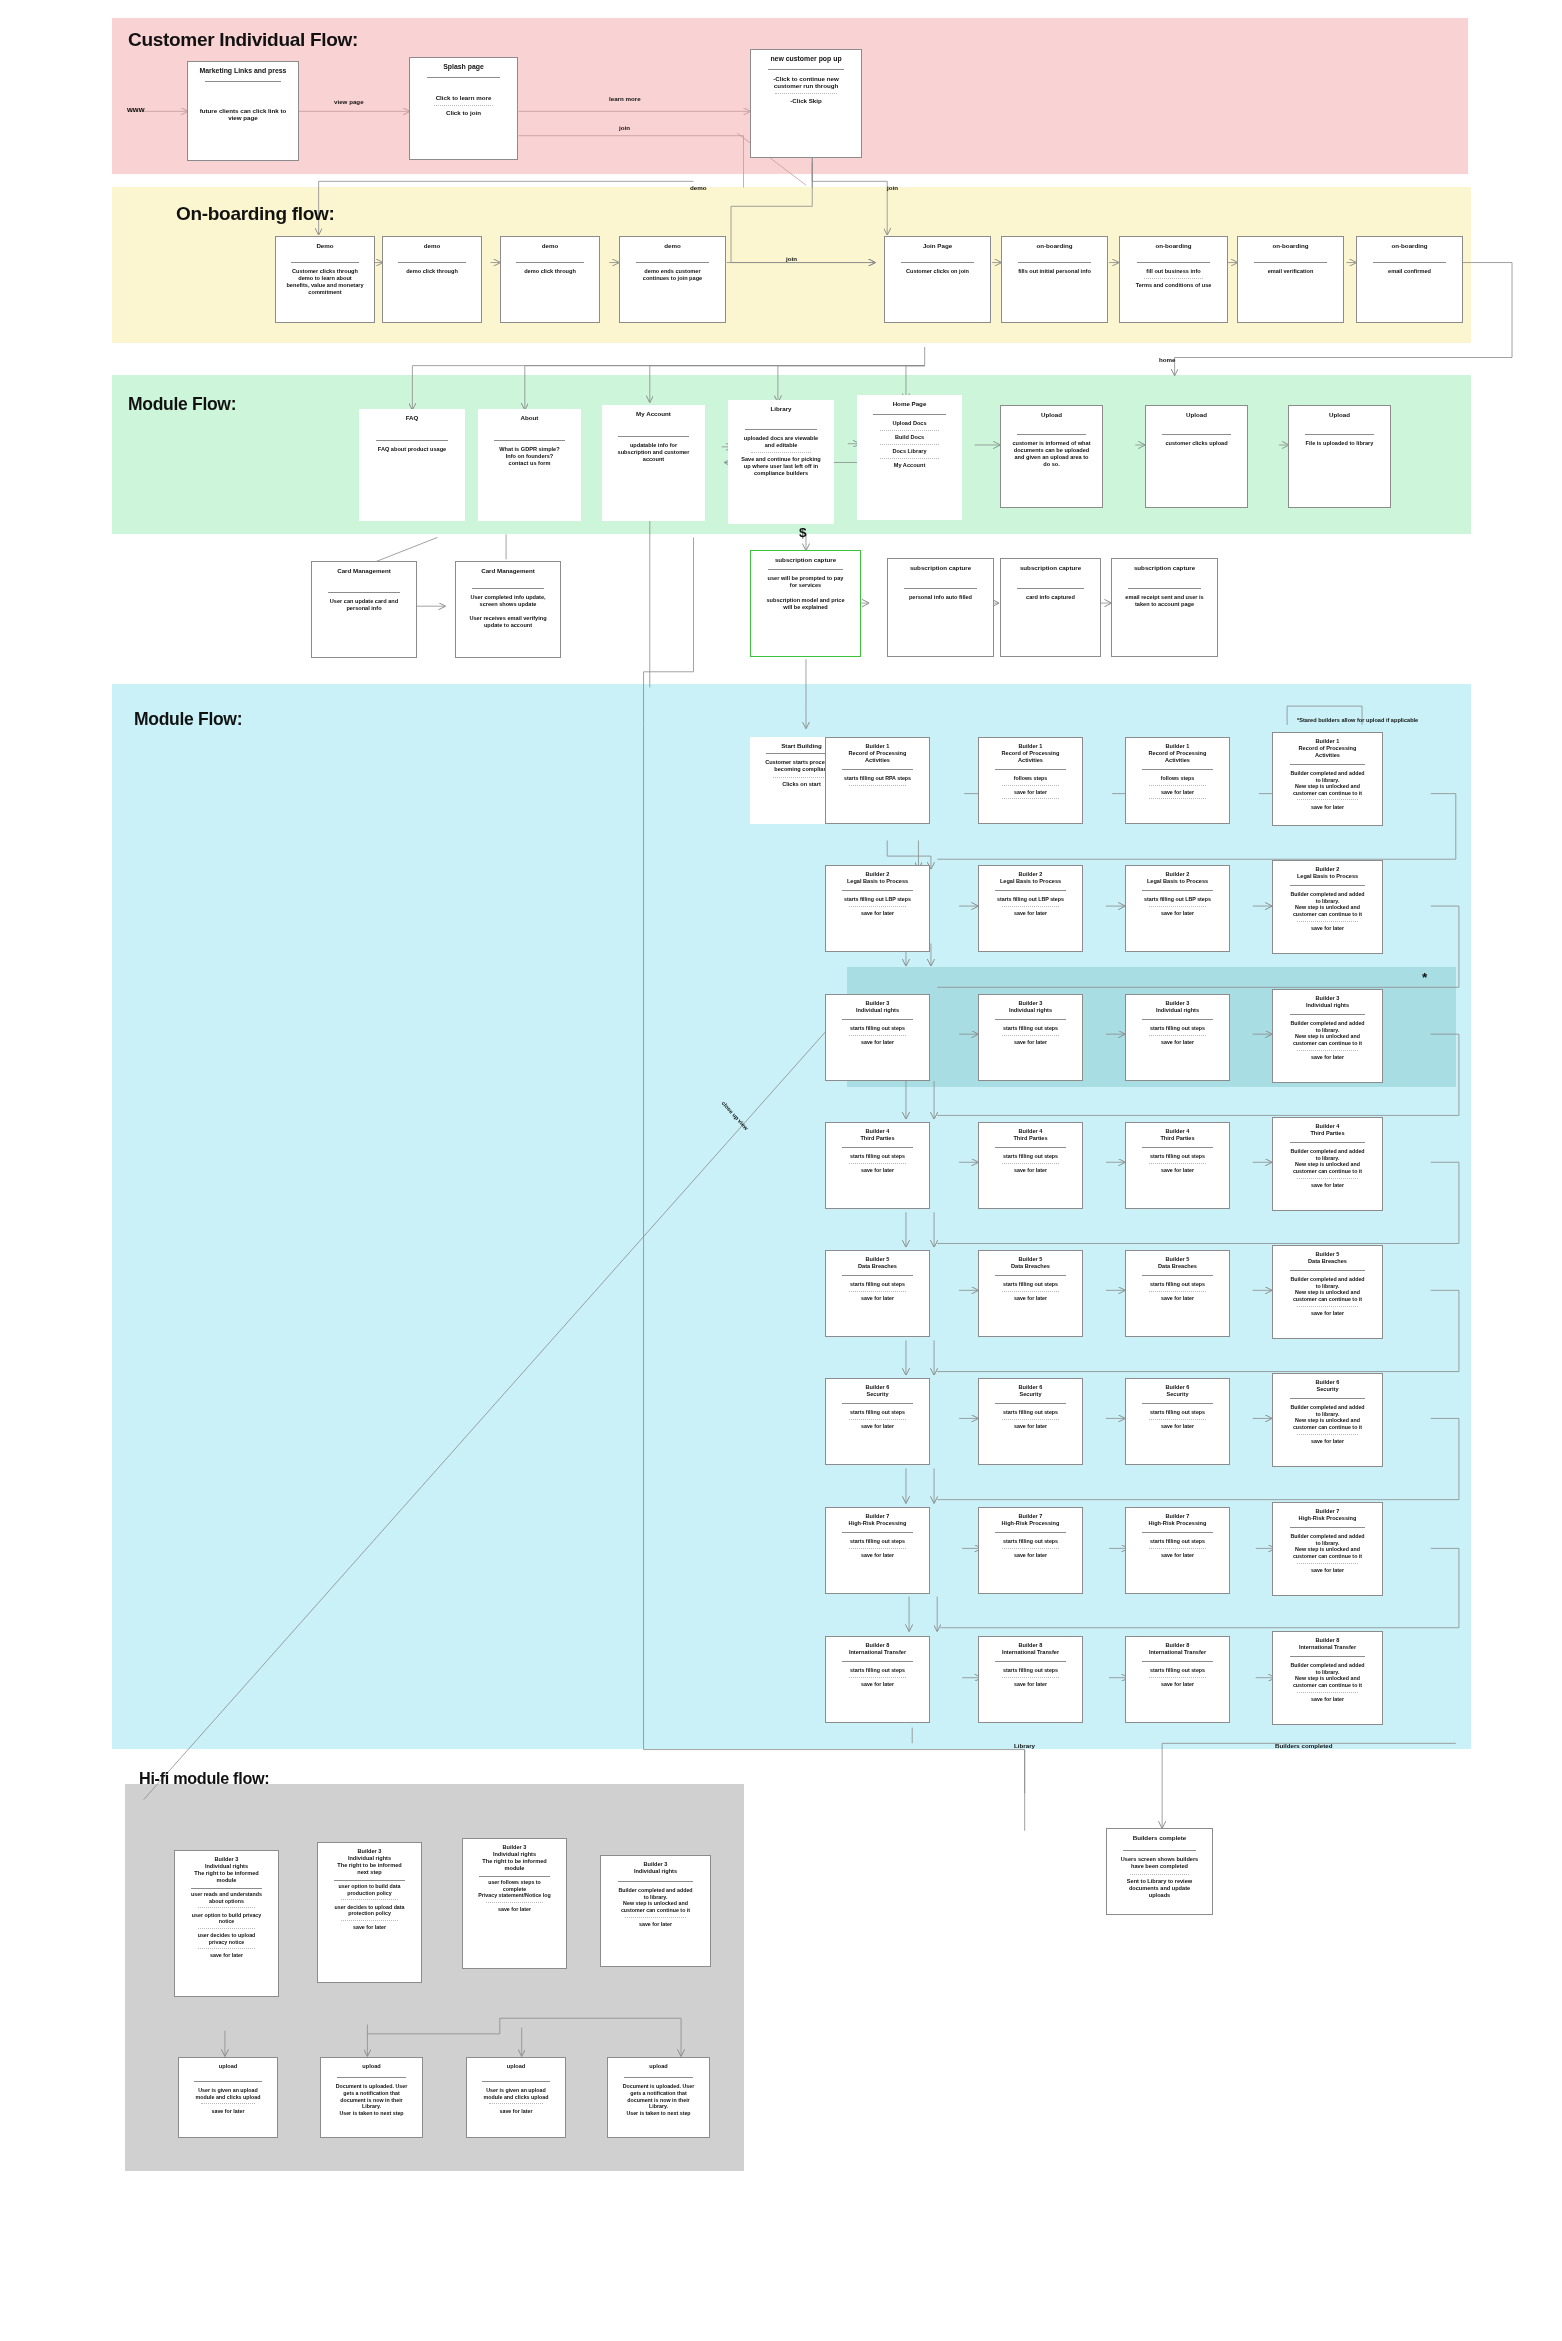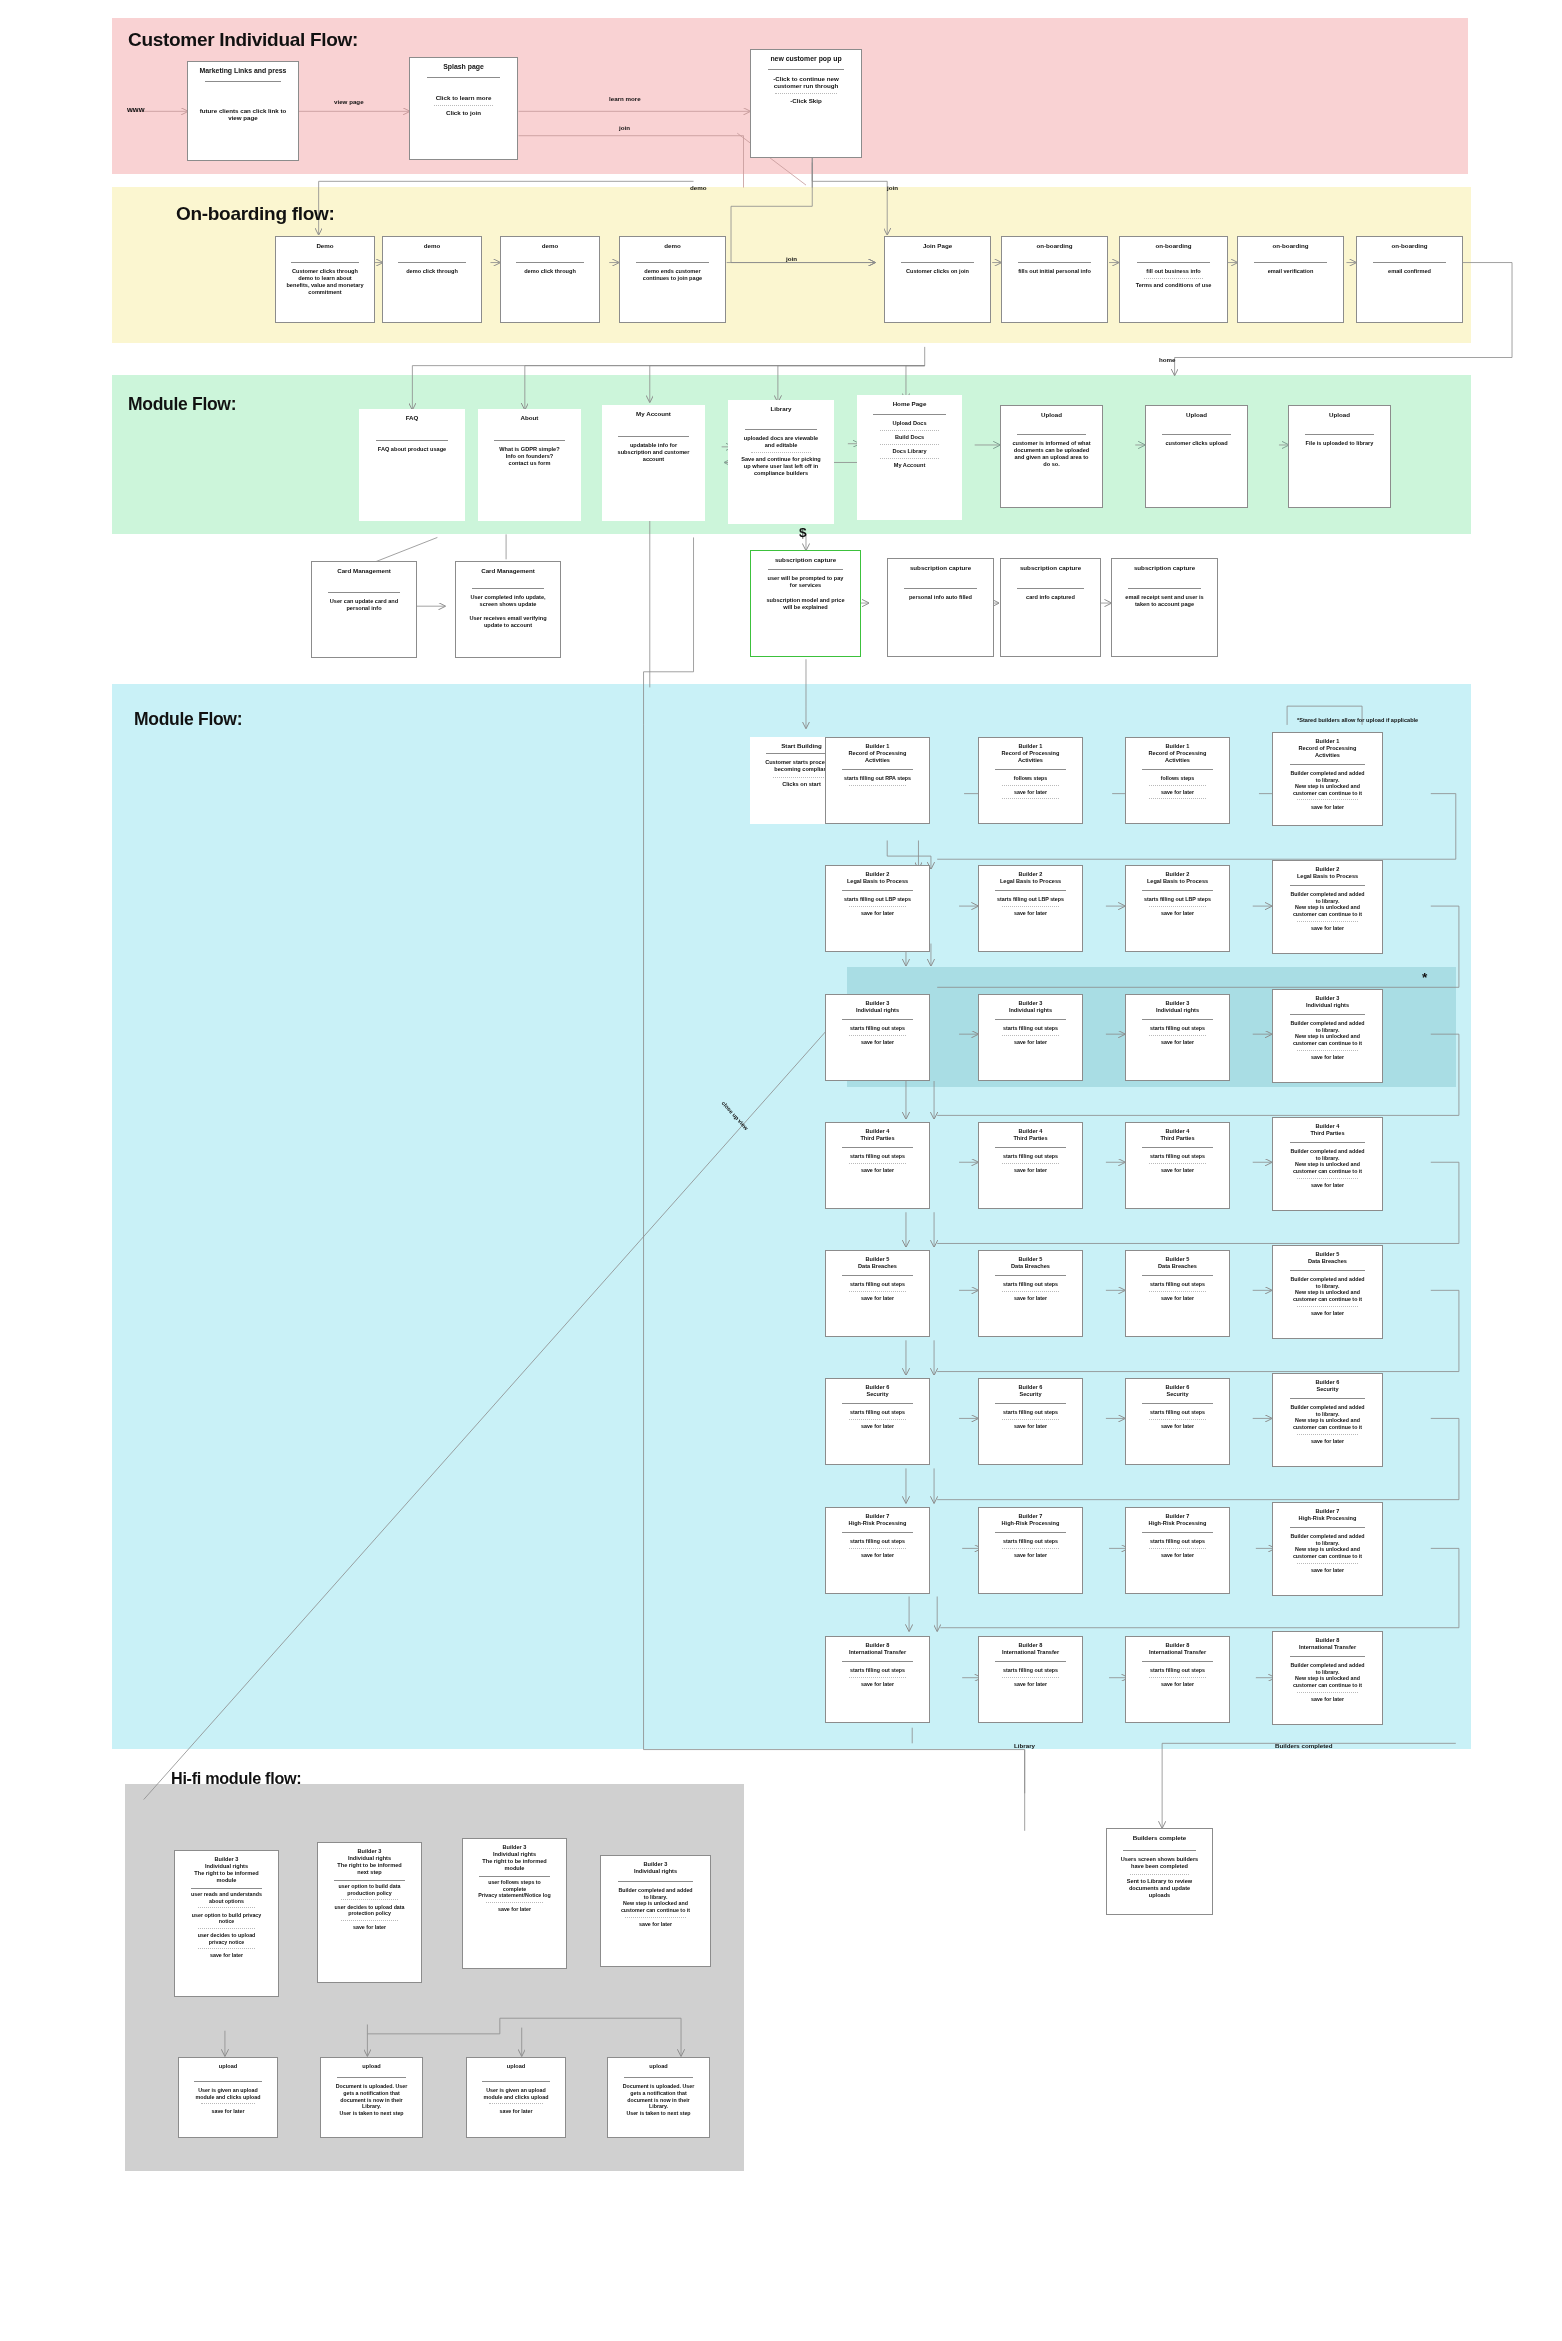--- a/index.html
+++ b/index.html
@@ -231,21 +231,21 @@
       <path d="M370,3355 L400,3355" marker-end="url(#ahG)"></path>
       <path d="M605,3355 L635,3355" marker-end="url(#ahG)"></path>
       <path d="M840,3355 L870,3355" marker-end="url(#ahG)"></path>
     </g>
   </svg>
 
   <div class="lane-title" style="left:128px;top:29px;font-size:19px;">Customer Individual Flow:</div>
   <div class="lane-title" style="left:128px;top:203px;font-size:19px;margin-left:48px;">On-boarding flow:</div>
   <div class="lane-title" style="left:128px;top:394px;font-size:17.5px;">Module Flow:</div>
   <div class="lane-title" style="left:134px;top:709px;font-size:17.5px;">Module Flow:</div>
-  <div class="lane-title" style="left:139px;top:1769px;font-size:16.2px;margin-left:32px;">Hi-fi module flow:</div>
+  <div class="lane-title" style="left:139px;top:1769px;font-size:16.2px;">Hi-fi module flow:</div>
 
   <div class="elabel" style="left:127px;top:105px;font-size:7.5px;">www</div>
 
   <div class="node" style="left:187px;top:61px;width:112px;height:100px;">
     <div class="ttl">Marketing Links and press</div>
     <div class="rule"></div>
     <div class="body" style="margin-top:20px;">future clients can click link to
 view page</div>
   </div>
 

